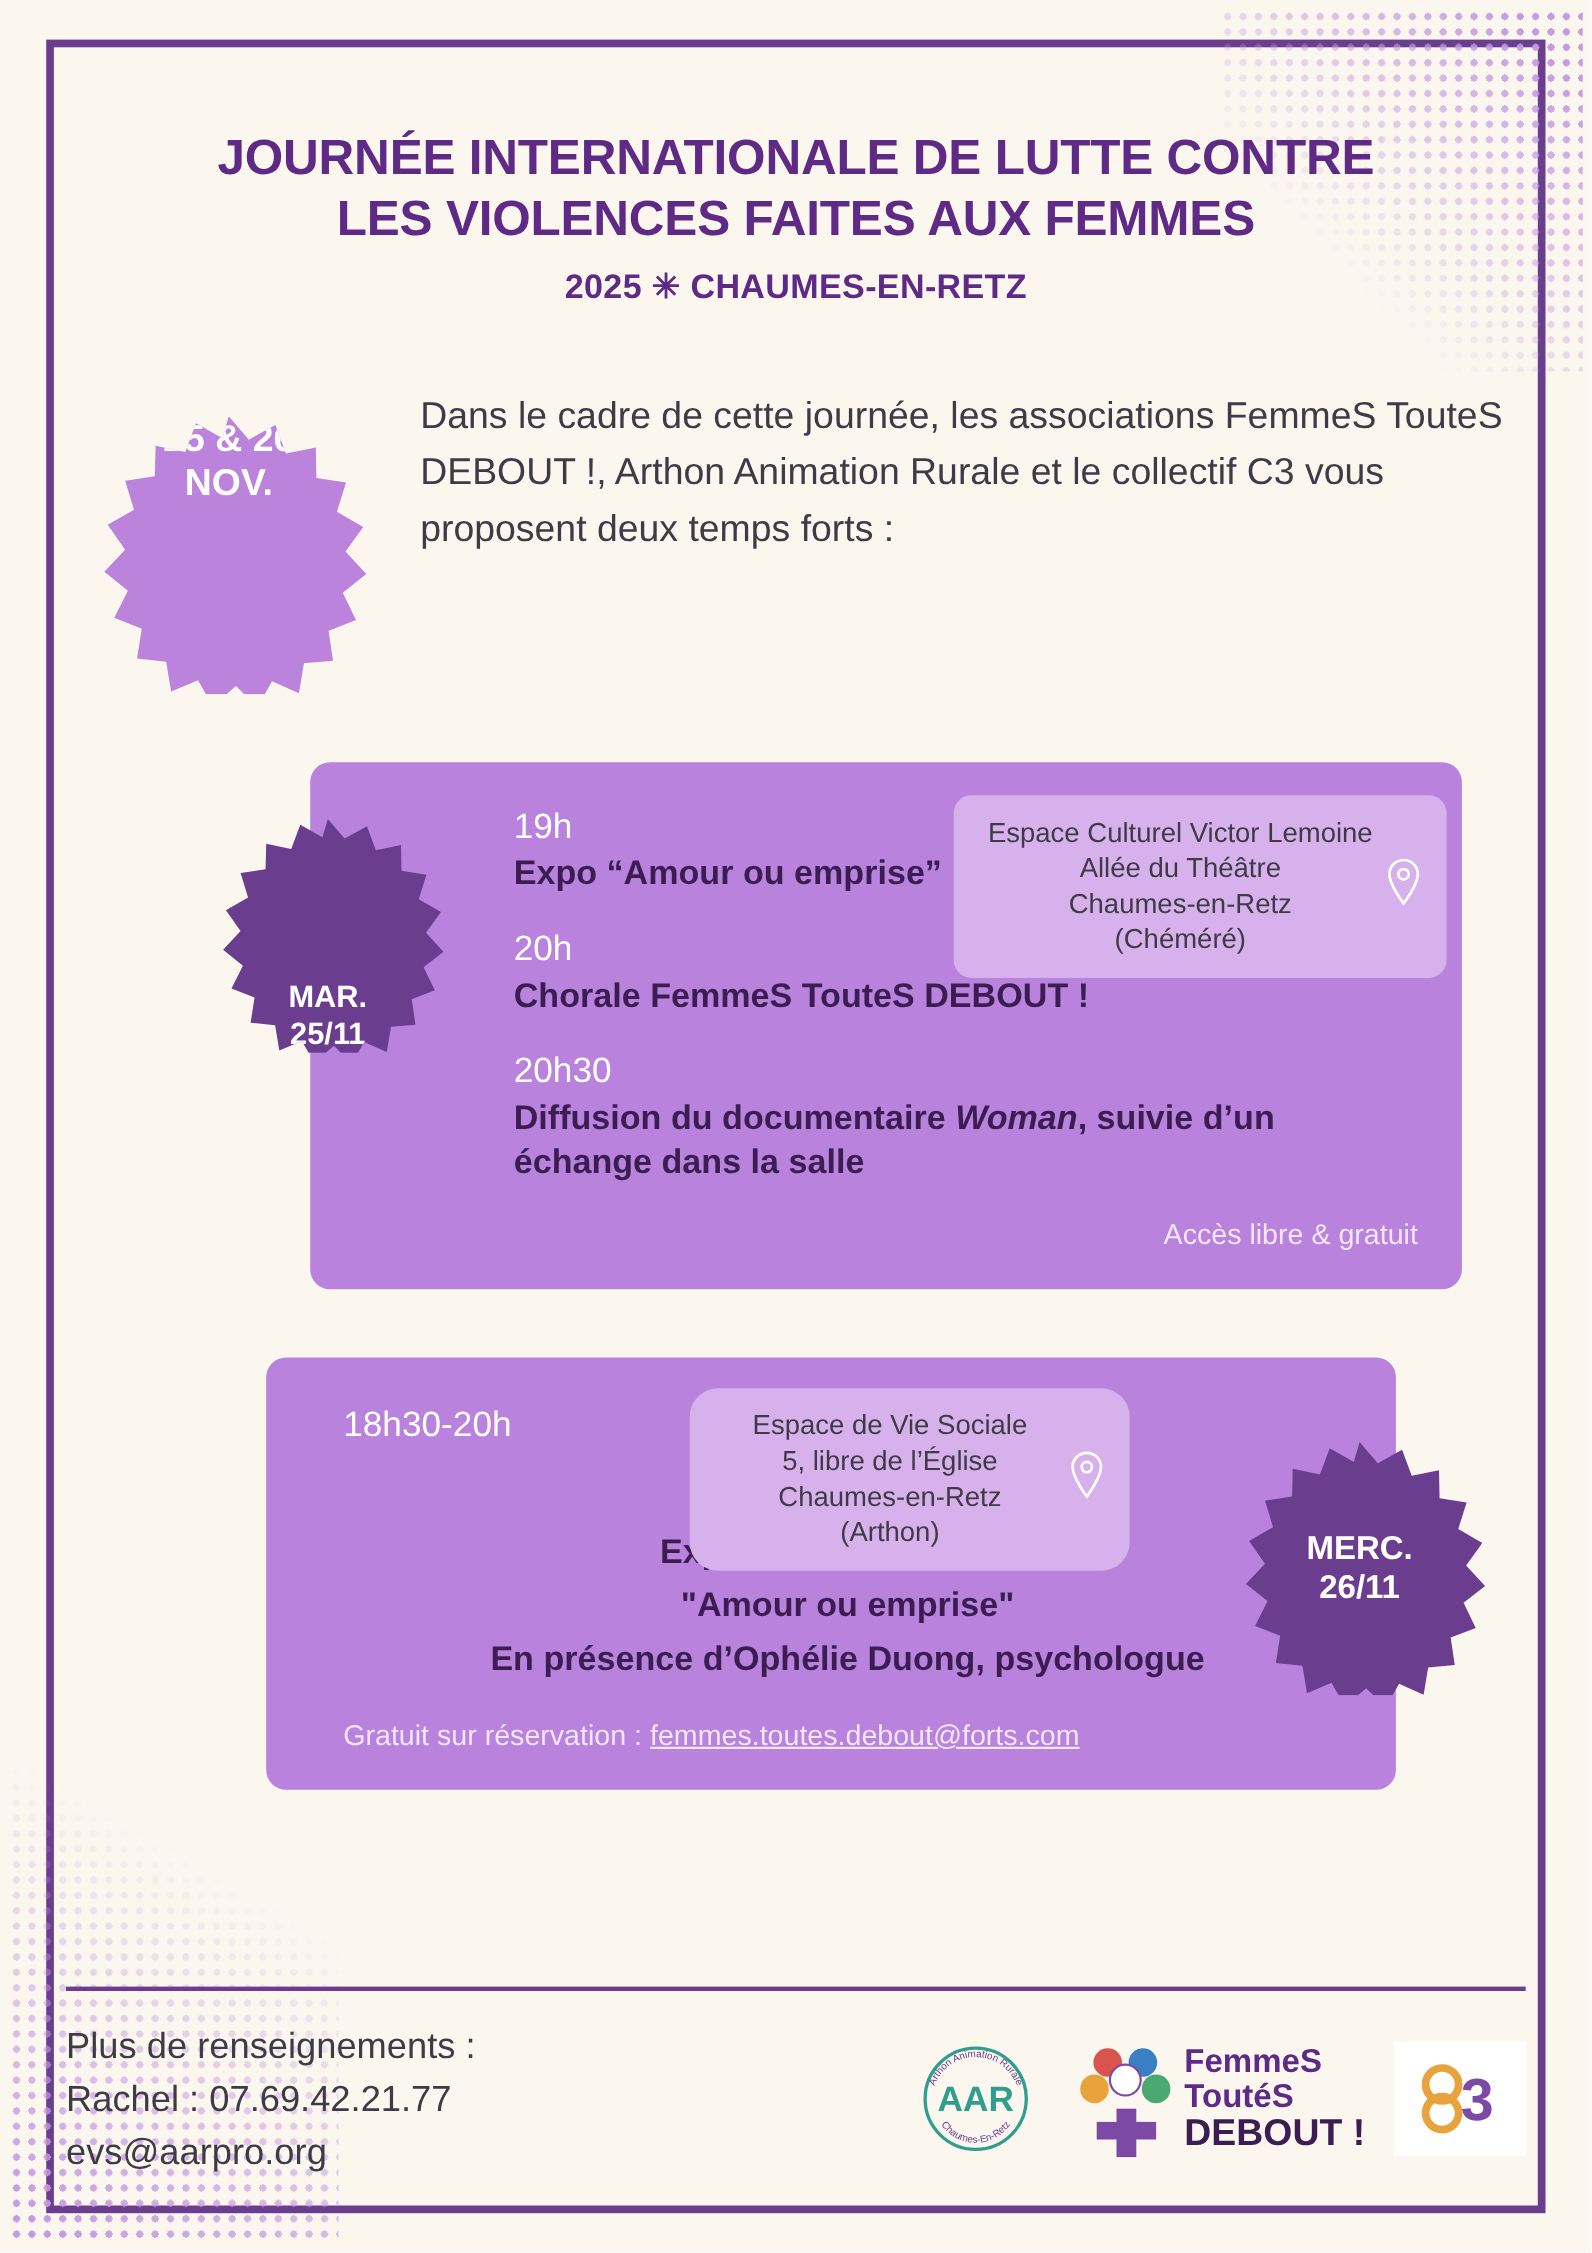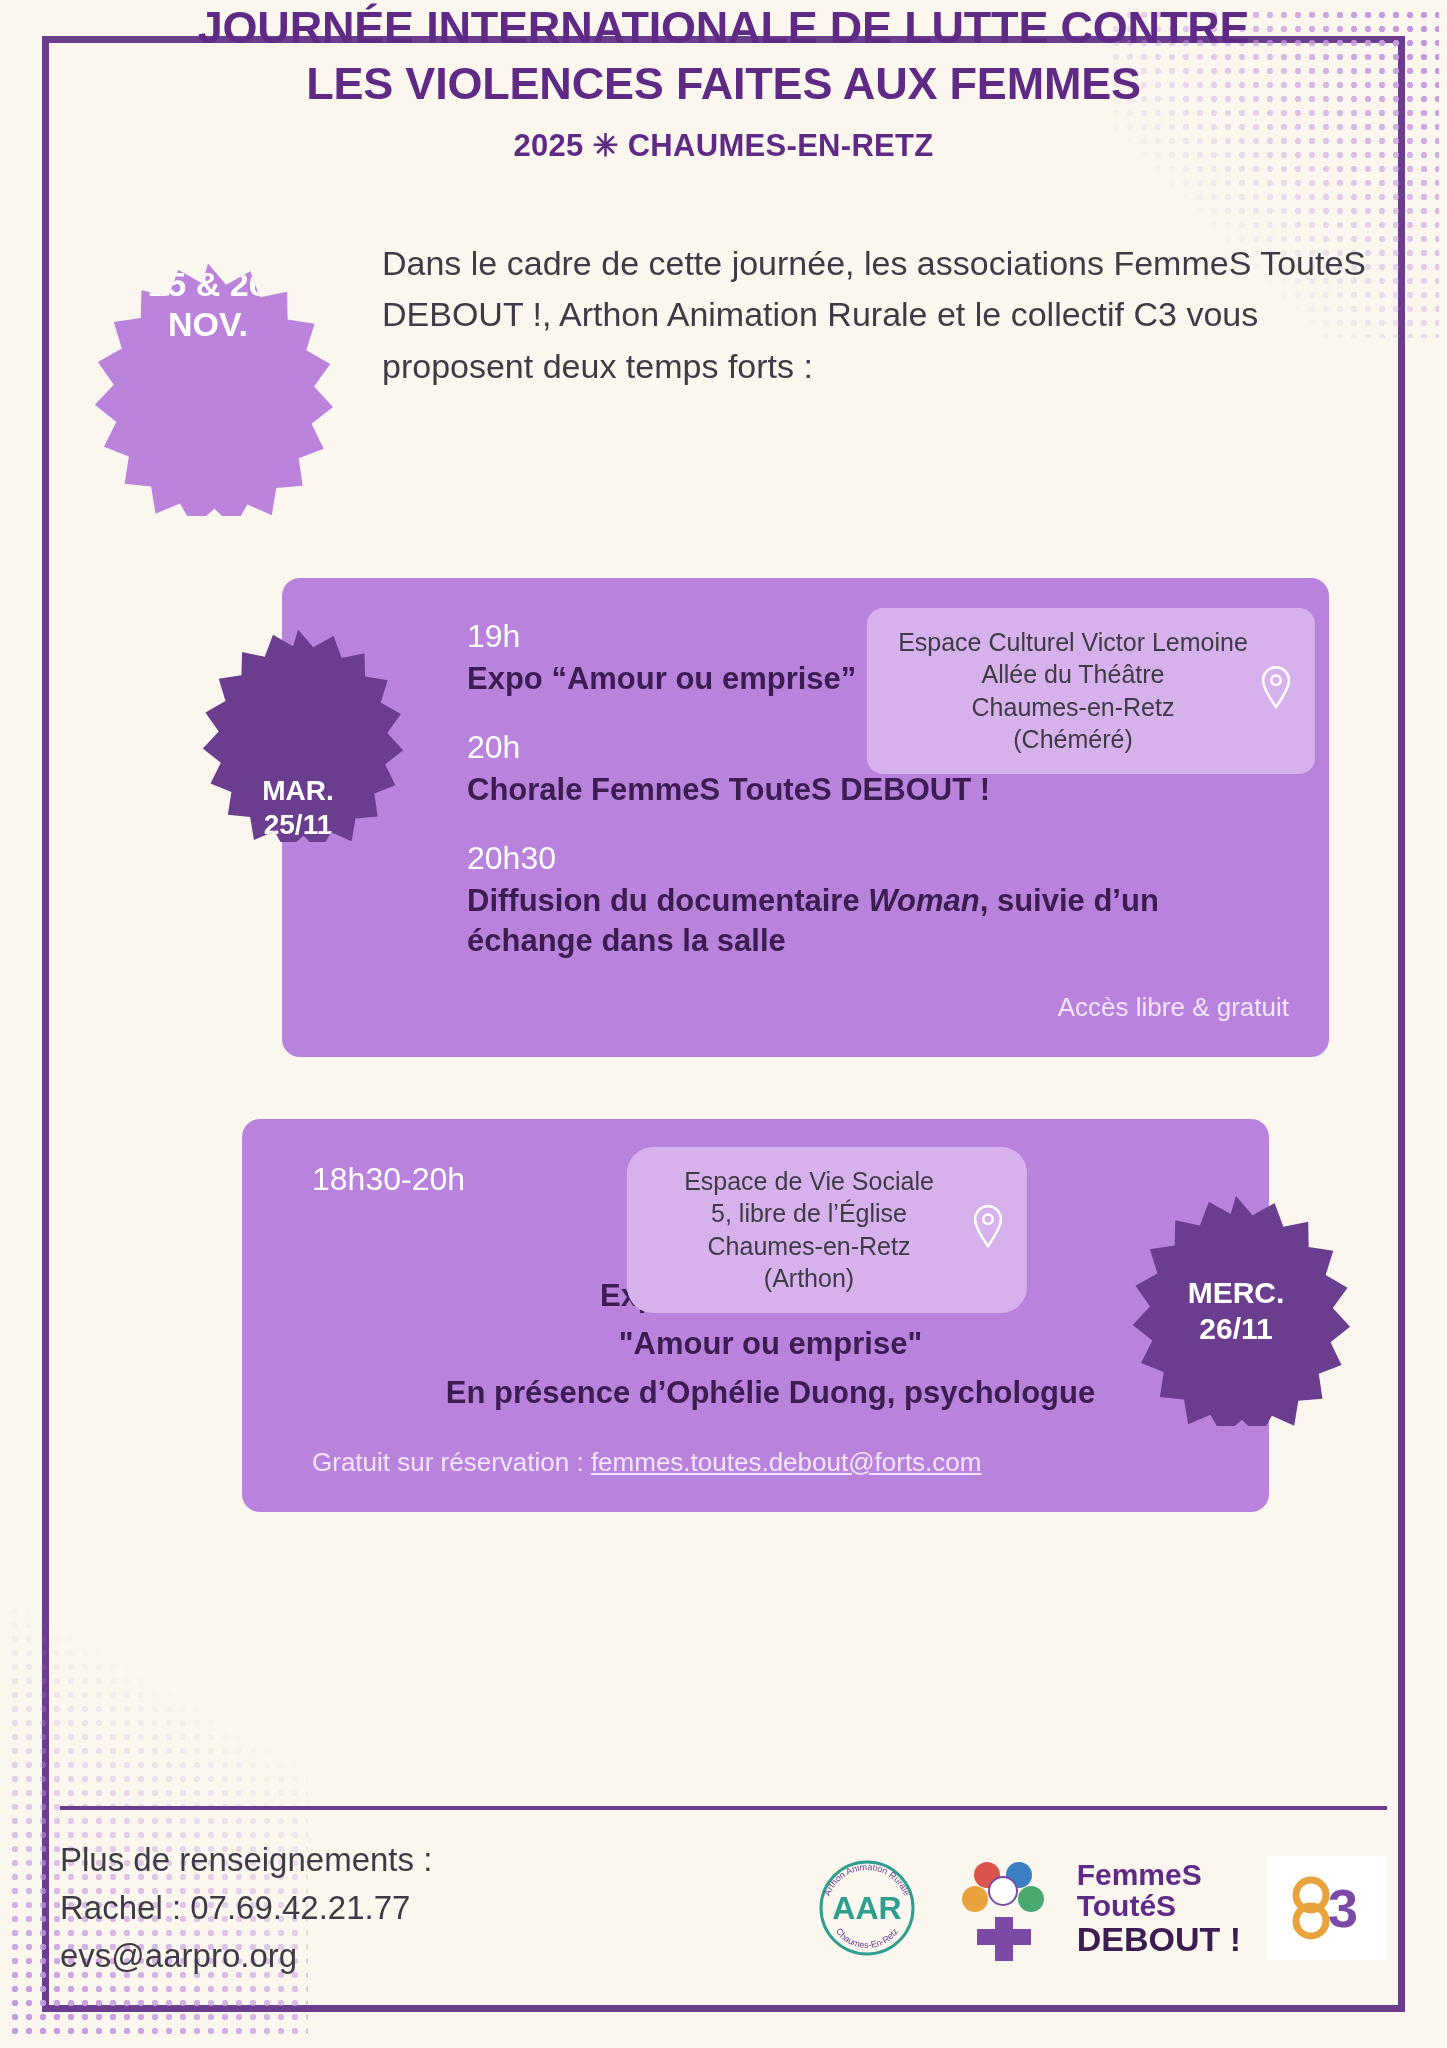--- a/index.html
+++ b/index.html
@@ -62,20 +62,21 @@
   .content {
     position: absolute;
     left: 0; top: 0; right: 0; bottom: 0;
     padding: 0 60px;
     box-sizing: border-box;
   }
 
   
   .title-block {
     text-align: center;
+    padding-top: 115px;
   }
   .title-line {
     color: #5f2a86;
     font-weight: bold;
     font-size: 45px;
     letter-spacing: -0.2px;
     line-height: 1.25;
     text-transform: uppercase;
     font-family: "Liberation Sans", sans-serif;
   }
@@ -269,21 +270,21 @@
   }
 
   .logo-aar {
     width: 128px;
     height: 128px;
     position: relative;
   }
   .logo-ftd {
     display: flex;
     align-items: center;
-    gap: 24px;
+    gap: 4px;
   }
   .ftd-text {
     color: #5f2a86;
     font-weight: bold;
     line-height: 1.05;
   }
   .ftd-1 { font-size: 30px; color:#5f2a86;}
   .ftd-2 { font-size: 30px; color:#5f2a86;}
   .ftd-3 { font-size: 34px; color:#3b1d52;}
   .logo-c3 {

